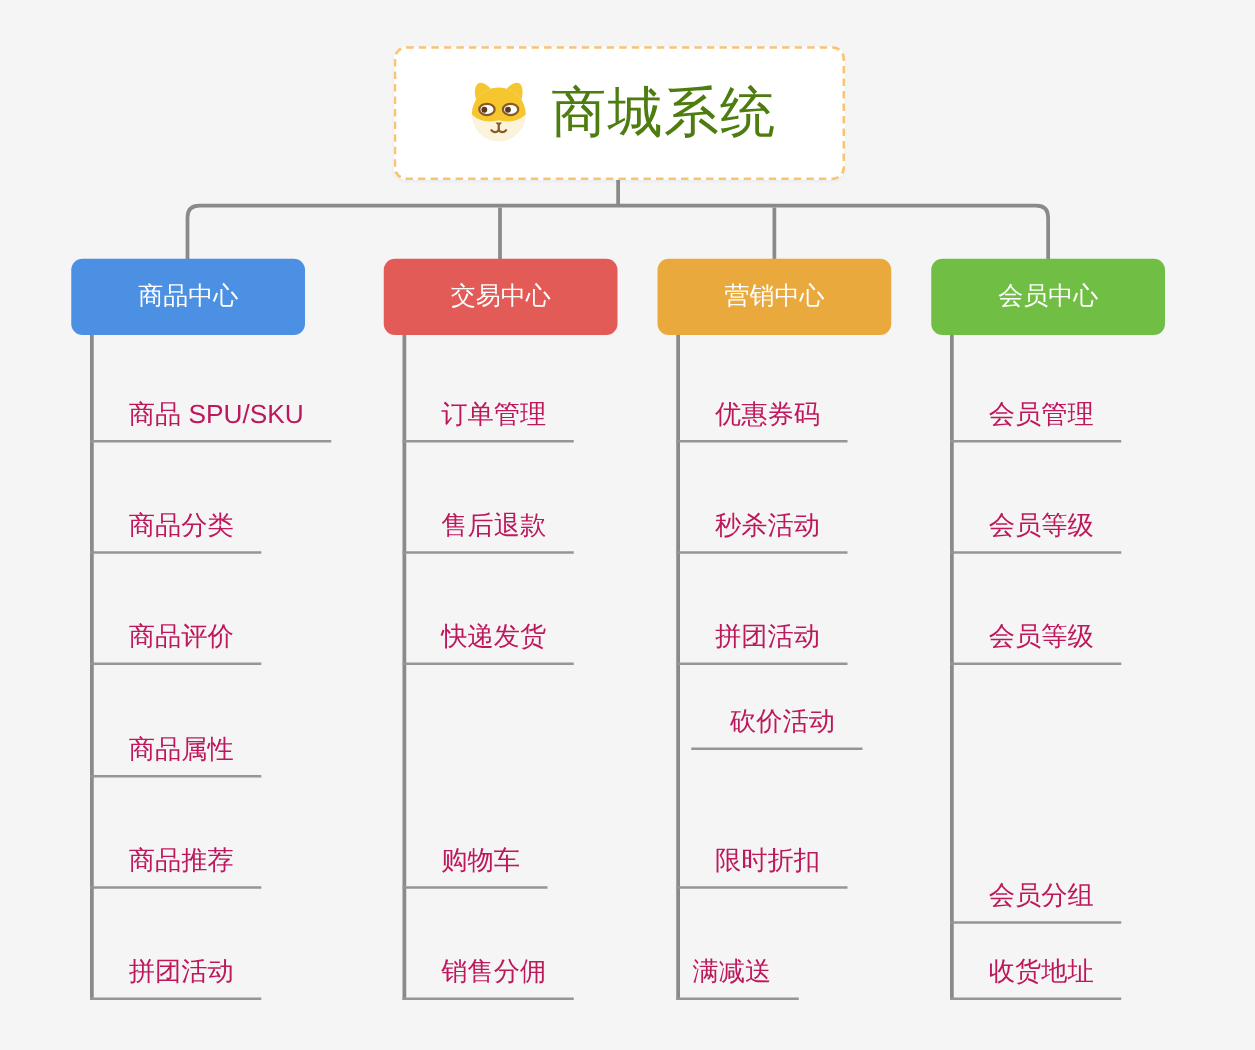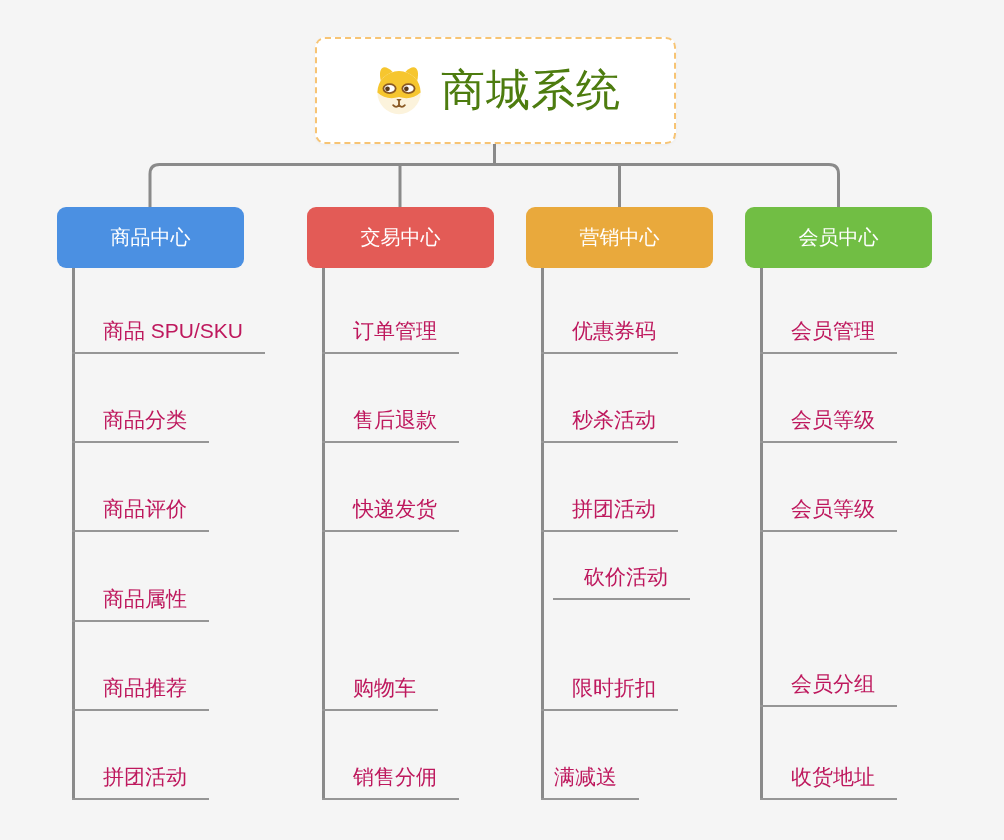--- a/index.html
+++ b/index.html
@@ -142,18 +142,18 @@
         <div class="leaf-node" style="top: 349px; margin-left: 12px;">砍价活动</div>
         <div class="leaf-node" style="top: 460px;">限时折扣</div>
         <div class="leaf-node" style="top: 549px; padding-left: 13px;">满减送</div>
       </div>
       <div class="branch-col" style="left: 745px;">
         <div class="branch-header" style="background: rgb(113, 190, 68);">会员中心</div>
         <div class="branch-line"></div>
         <div class="leaf-node" style="top: 103px;">会员管理</div>
         <div class="leaf-node" style="top: 192px;">会员等级</div>
         <div class="leaf-node" style="top: 281px;">会员等级</div>
-        <div class="leaf-node" style="top: 456px;">会员分组</div>
+        <div class="leaf-node" style="top: 488px;">会员分组</div>
         <div class="leaf-node" style="top: 549px;">收货地址</div>
       </div>
     </div>
 
 </div>
 
 </body></html>

